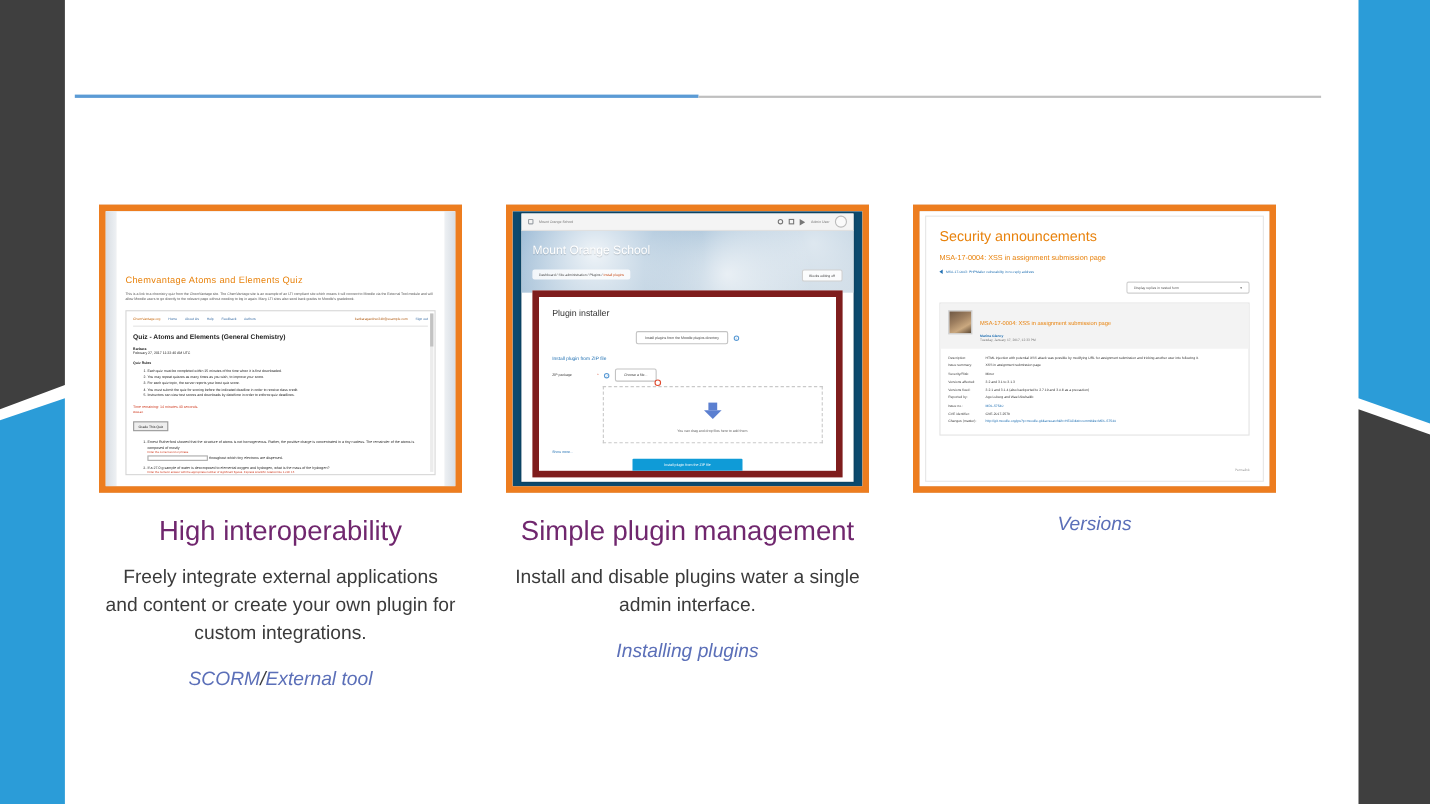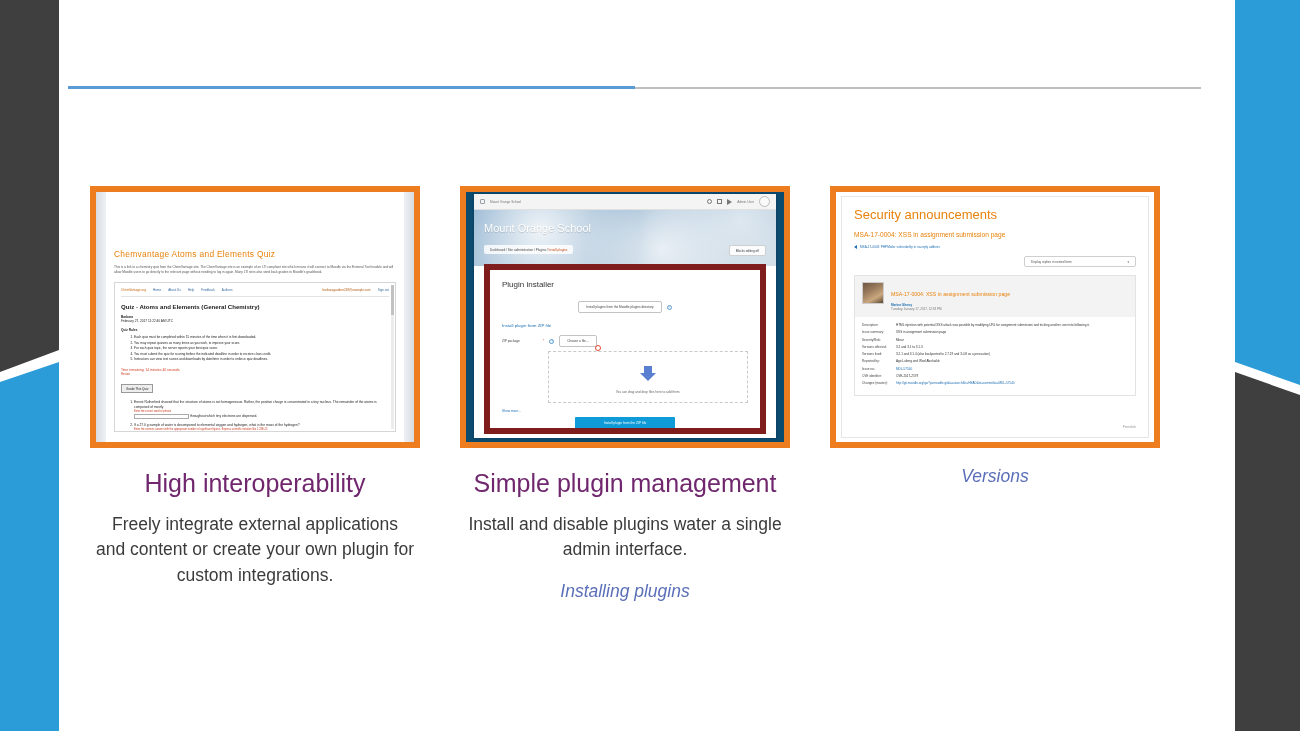--- a/index.html
+++ b/index.html
@@ -240,20 +240,23 @@
               </ol>
               <div class="sb">
                   <i></i>
                 </div>
             </div>
           </div>
         </div>
       </div>
       <div class="col-heading">High interoperability</div>
       <div class="col-body">Freely integrate external applications and content or create your own plugin for custom integrations.</div>
+      <div class="col-links">
+        <a class="lnk">SCORM</a><span class="sep">/</span><a class="lnk">External tool</a>
+      </div>
     </div>
 
     <div class="col">
       <div class="shot-frame">
         <div class="shot-inner t2">
           <div class="browser">
             <div class="topbar">
               <span class="tb-ic"></span>
               <span class="tb-txt">Mount Orange School</span>
               <span class="tb-sp"></span>

